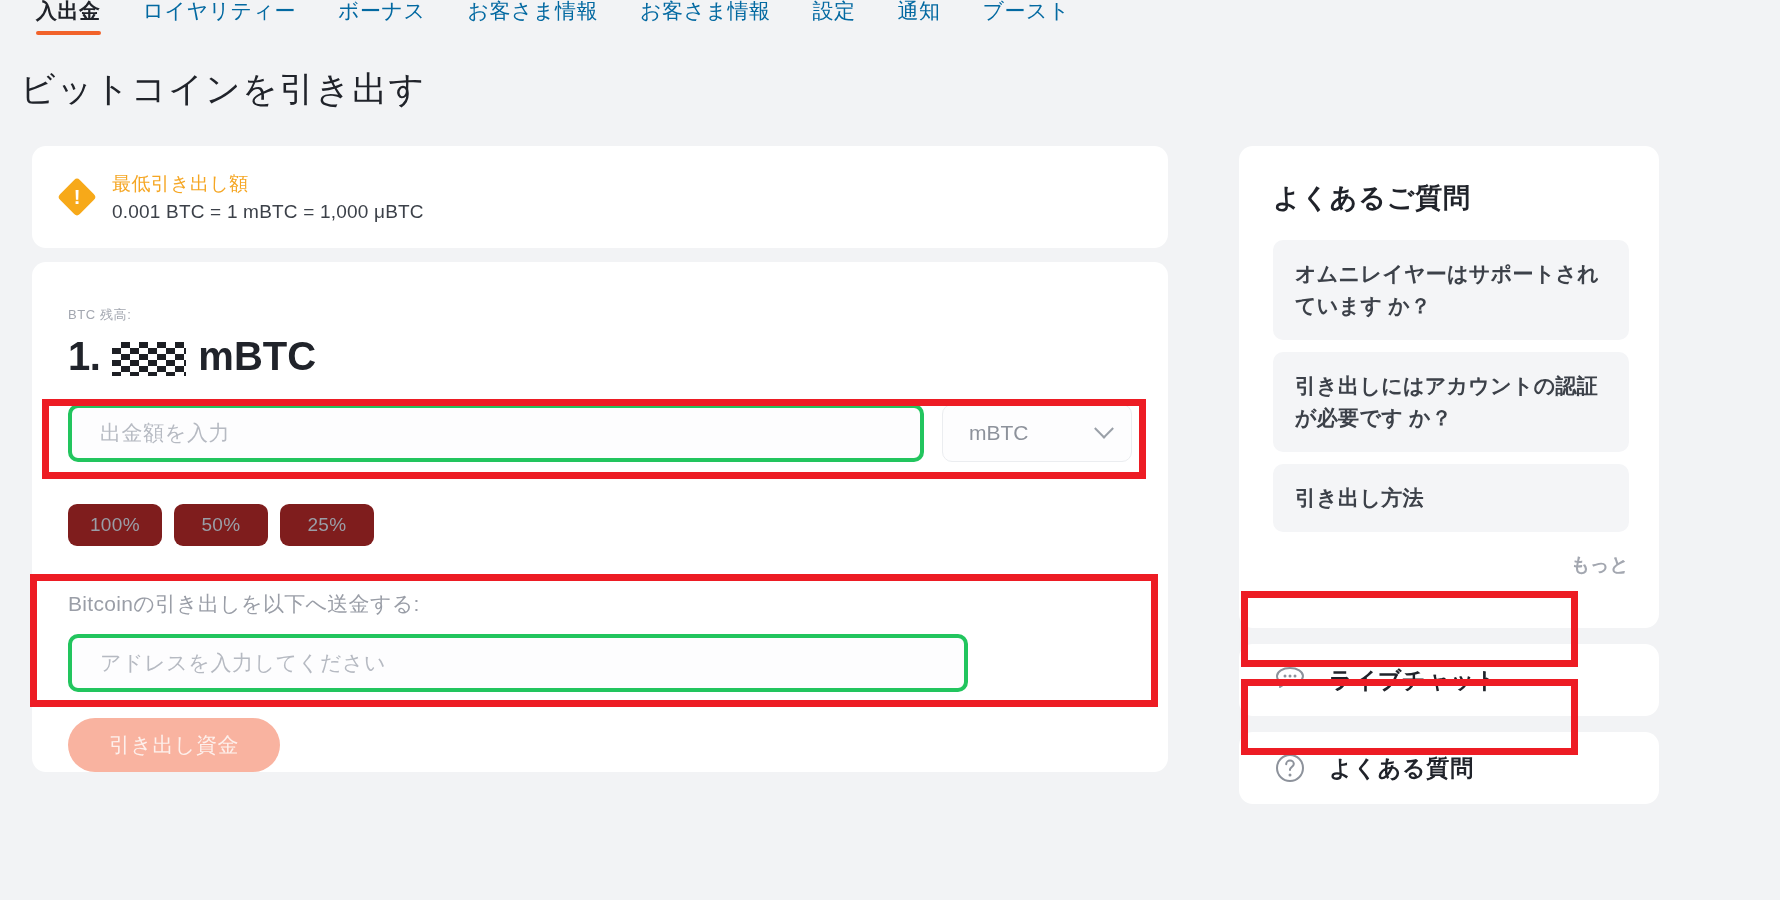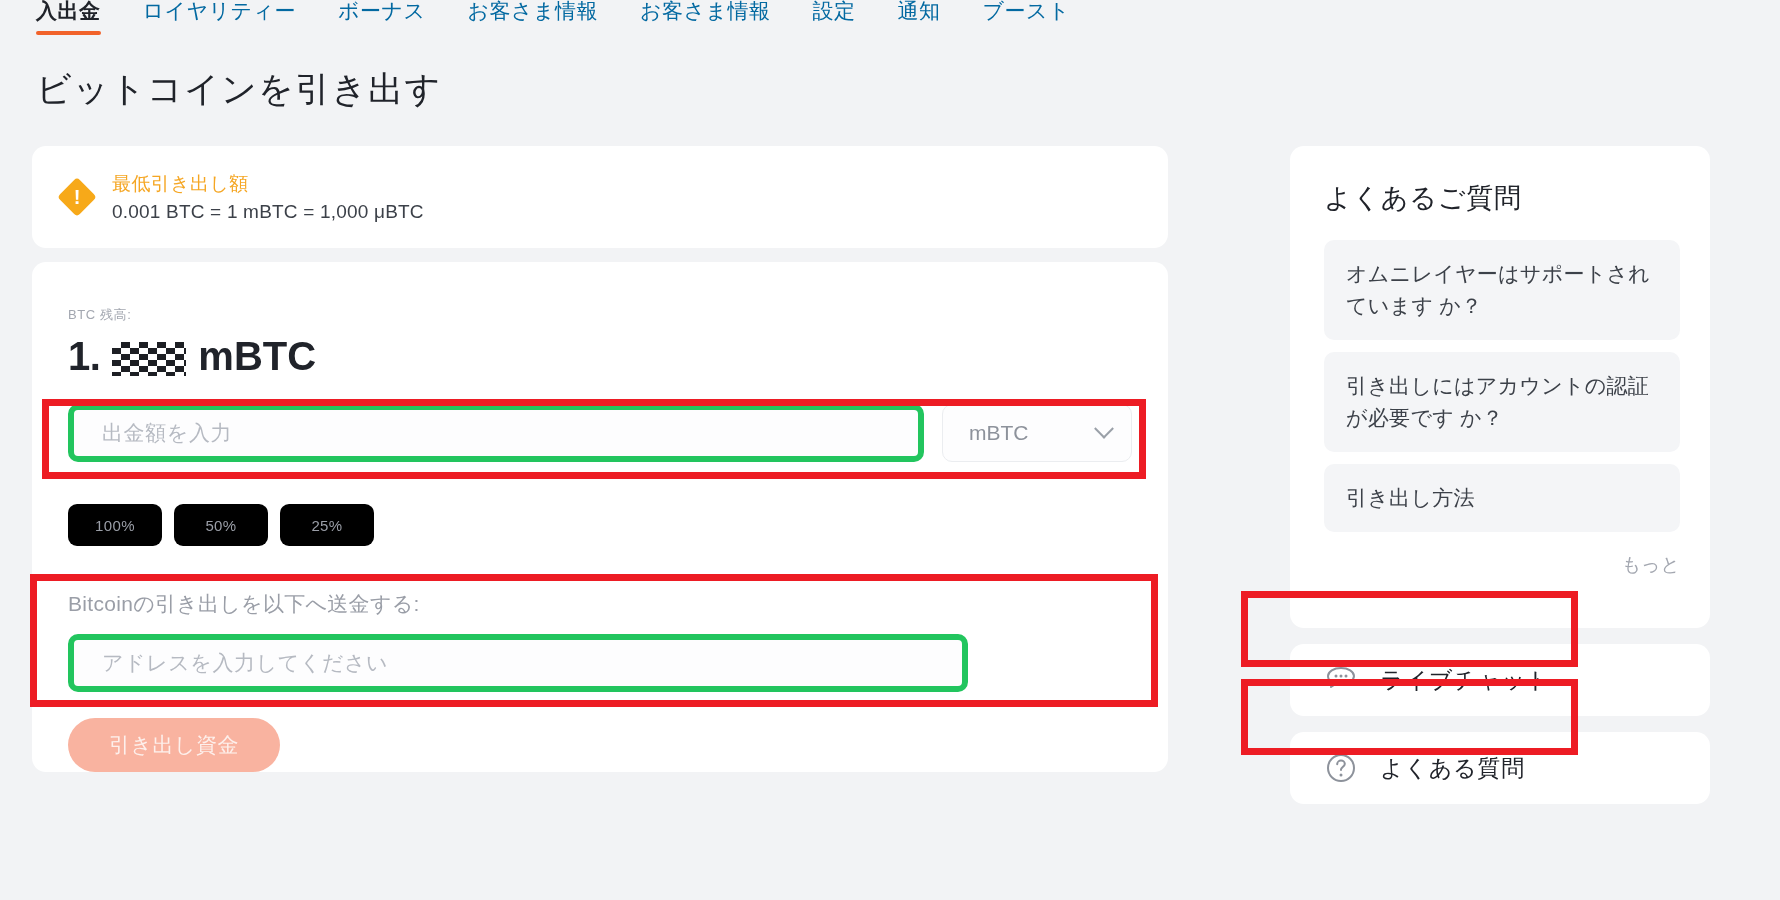--- a/index.html
+++ b/index.html
@@ -31,21 +31,21 @@
   }
   .tab.active { color: #20232a; font-weight: 700; }
   .tab.active::after {
     content: ""; position: absolute;
     left: 0; right: 0; bottom: 0; height: 4px;
     background: #f2622a; border-radius: 2px;
   }
 
   
   .page-title {
-    position: absolute; left: 36px; top: 66px;
+    position: absolute; left: 20px; top: 66px;
     font-size: 35px; font-weight: 400; color: #20232a;
     letter-spacing: 1.2px;
   }
 
   
   .main-col { position: absolute; left: 32px; top: 146px; width: 1136px; }
 
   .card {
     background: #ffffff;
     border-radius: 14px;
@@ -99,64 +99,64 @@
     background:
       repeating-conic-gradient(#16181d 0% 25%, #ffffff 0% 50%) 0 0/18px 12px,
       repeating-conic-gradient(#2b2f38 0% 25%, #e9eaec 0% 50%) 6px 4px/14px 14px;
     opacity: .97;
   }
   .bal-unit { font-size: 40px; font-weight: 700; color: #20232a; line-height: 44px; }
 
   
   .amount-row { display: flex; align-items: center; gap: 18px; }
   .txt-input {
-    height: 58px; border: 6px solid #22c55e; border-radius: 10px;
+    height: 58px; border: 4px solid #22c55e; border-radius: 10px;
     background: #fdfdfe;
     display: flex; align-items: center;
     padding-left: 28px;
     font-size: 21px; color: #b6bac2; letter-spacing: 0.6px;
     cursor: text;
   }
   .amount-input { flex: 0 0 856px; width: 856px; }
   .cur-select {
     flex: 0 0 190px; width: 190px; height: 58px;
     border: 1px solid #ebedf0; border-radius: 10px; background: #fdfdfe;
     display: flex; align-items: center; justify-content: space-between;
     padding: 0 20px 0 26px;
     font-size: 21px; color: #8d929b;
     cursor: pointer;
   }
   .chev { width: 14px; height: 14px; border-right: 2.4px solid #9aa0a8; border-bottom: 2.4px solid #9aa0a8; transform: rotate(45deg) translate(-3px,-3px); }
 
   
   .chips { display: flex; gap: 12px; margin-top: 42px; }
   .chip {
-    background: #000000; border-radius: 9px;
+    background: #7f1d1d; border-radius: 9px;
     height: 42px; min-width: 94px;
     display: flex; align-items: center; justify-content: center;
-    font-size: 15px; color: #9a9ea7; letter-spacing: 0.4px;
+    font-size: 19px; color: #9a9ea7; letter-spacing: 0.4px;
     cursor: pointer; padding: 0 16px;
   }
 
   
   .addr-block { margin-top: 44px; }
   .addr-label { font-size: 21px; color: #9a9ea7; letter-spacing: 0.3px; }
   .addr-input { margin-top: 16px; width: 900px; flex: none; }
 
   .submit-btn {
     margin-top: 26px;
     width: 212px; height: 54px;
     background: #f9b3a0; color: #fdf0ec;
     border: none; border-radius: 27px;
     font-size: 21px; font-family: inherit;
     letter-spacing: 0.5px; cursor: pointer;
   }
 
   
-  .side { position: absolute; left: 1290px; top: 146px; width: 420px; }
+  .side { position: absolute; left: 1239px; top: 146px; width: 420px; font-weight: bold; }
   .side-card {
     background: #fff; border-radius: 14px;
     width: 420px;
   }
   .faq-card { padding: 34px 30px 50px 34px; }
   .faq-title { font-size: 27px; color: #20232a; letter-spacing: 0.8px; margin-bottom: 24px; }
   .faq-item {
     background: #f4f5f7; border-radius: 10px;
     padding: 18px 22px;
     font-size: 21px; color: #3c4149; line-height: 32px;

